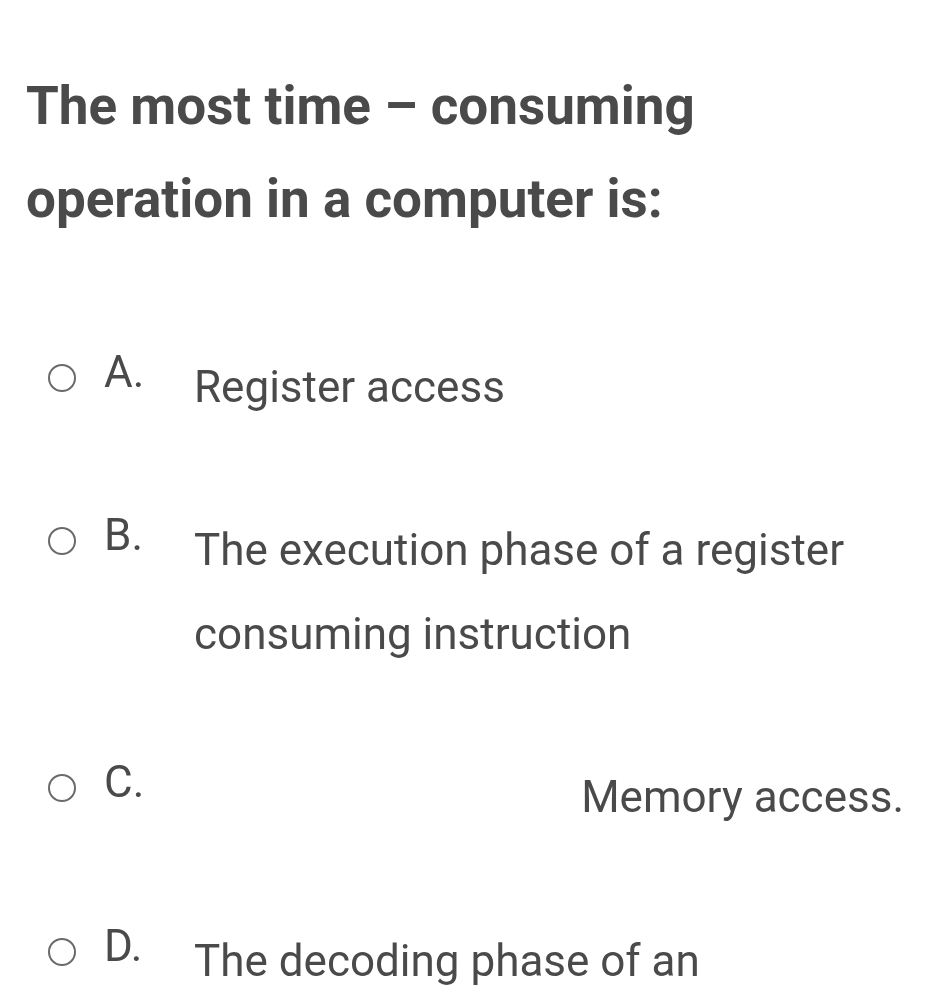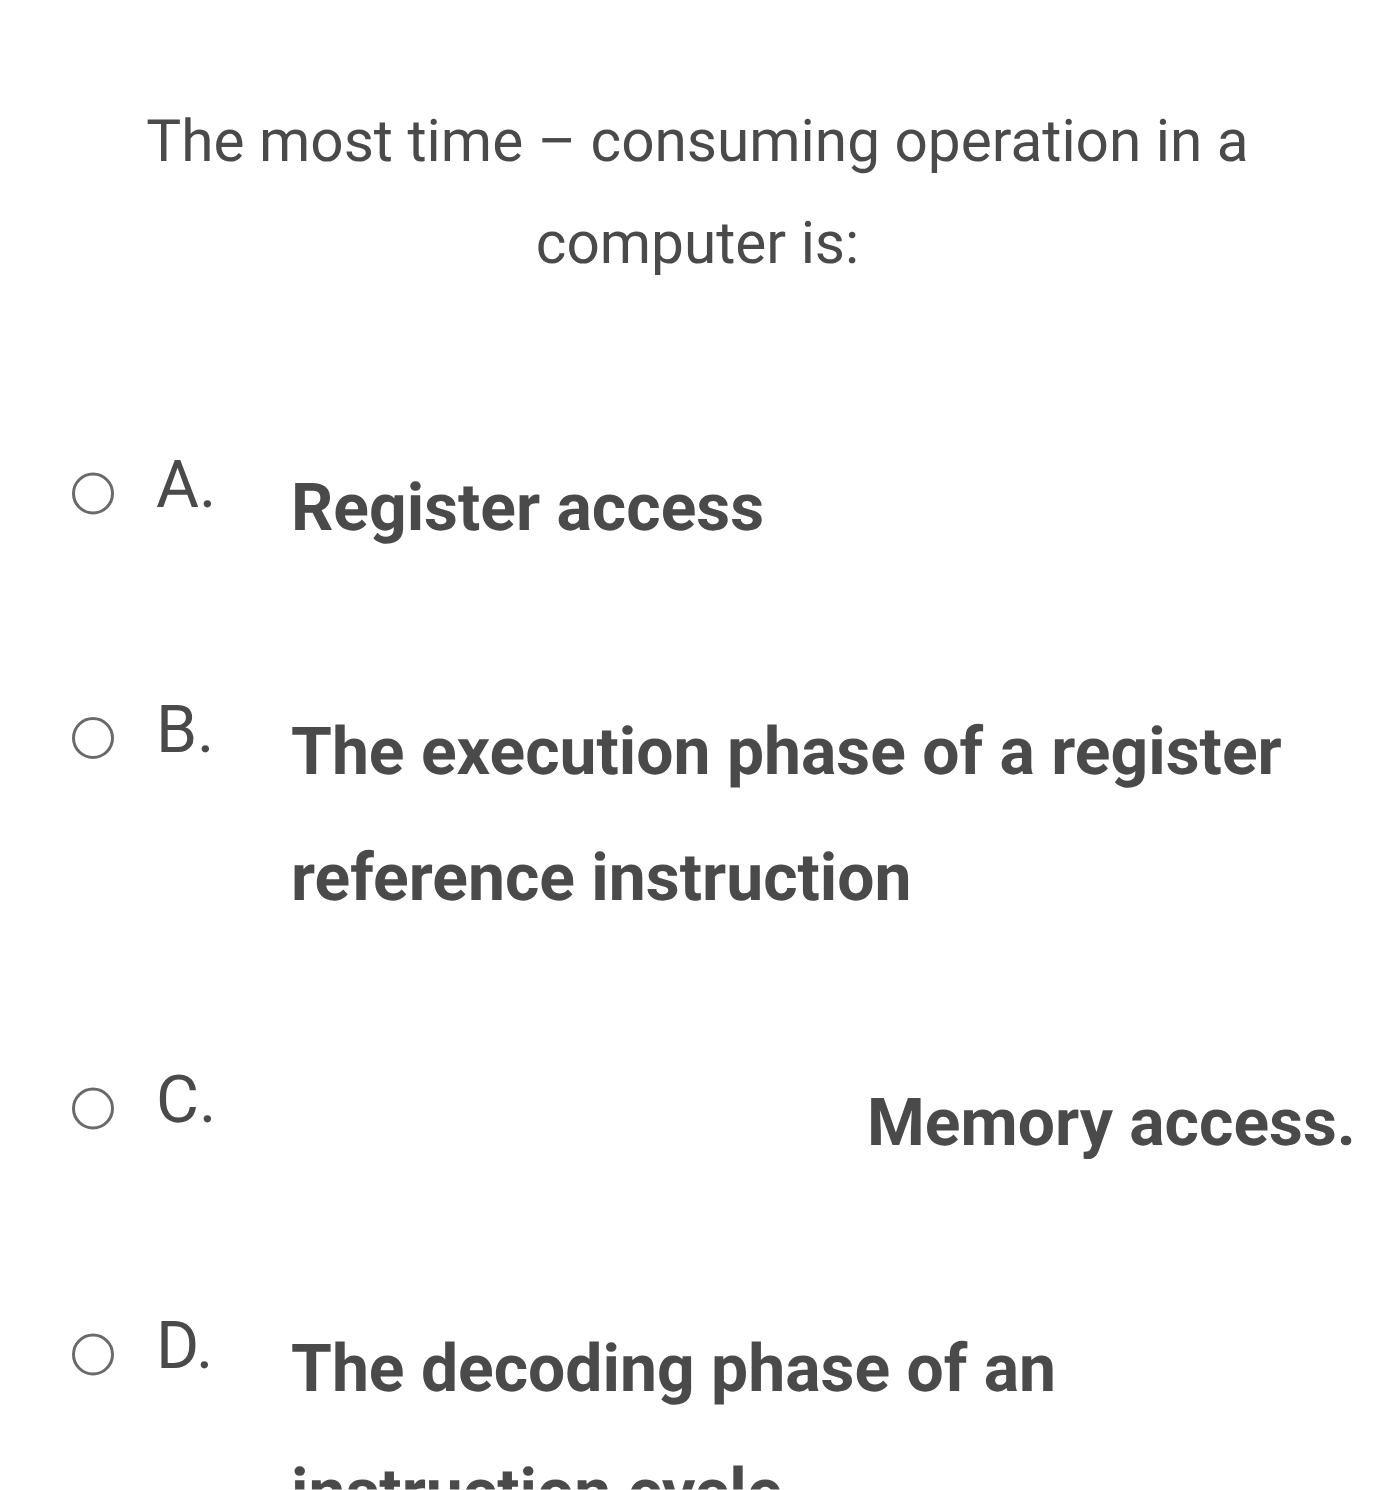--- a/index.html
+++ b/index.html
@@ -9,26 +9,25 @@
     }
     body {
       font-family: -apple-system, BlinkMacSystemFont, "Segoe UI", Roboto, "Helvetica Neue", Arial, sans-serif;
       background: #ffffff;
       width: 930px;
       height: 993px;
       padding: 60px 26px 30px 26px;
       color: #4a4a4a;
     }
     .question-text {
-      font-size: 39px;
+      font-size: 53px;
       line-height: 1.75;
       color: #4a4a4a;
-      font-weight: 400;
+      font-weight: 700;
       margin-bottom: 100px;
-      text-align: center;
     }
     .options-container {
       padding-left: 22px;
     }
     .option-row {
       display: flex;
       align-items: flex-start;
       margin-bottom: 80px;
     }
     .radio-circle {
@@ -45,21 +44,21 @@
       font-size: 44px;
       color: #4a4a4a;
       width: 90px;
       flex-shrink: 0;
       font-weight: 400;
     }
     .option-text {
       font-size: 44px;
       color: #4a4a4a;
       line-height: 1.9;
-      font-weight: 700;
+      font-weight: 400;
       flex: 1;
     }
     .option-text.indent {
       padding-left: 10px;
       text-align: right;
     }
   </style>
 </head>
 <body>
 
@@ -69,21 +68,21 @@
 
   <div class="option-row">
     <div class="radio-circle"></div>
     <div class="option-letter">A.</div>
     <div class="option-text">Register access</div>
   </div>
 
   <div class="option-row">
     <div class="radio-circle"></div>
     <div class="option-letter">B.</div>
-    <div class="option-text">The execution phase of a register reference instruction</div>
+    <div class="option-text">The execution phase of a register consuming instruction</div>
   </div>
 
   <div class="option-row">
     <div class="radio-circle"></div>
     <div class="option-letter">C.</div>
     <div class="option-text indent"> Memory access.</div>
   </div>
 
   <div class="option-row">
     <div class="radio-circle"></div>

